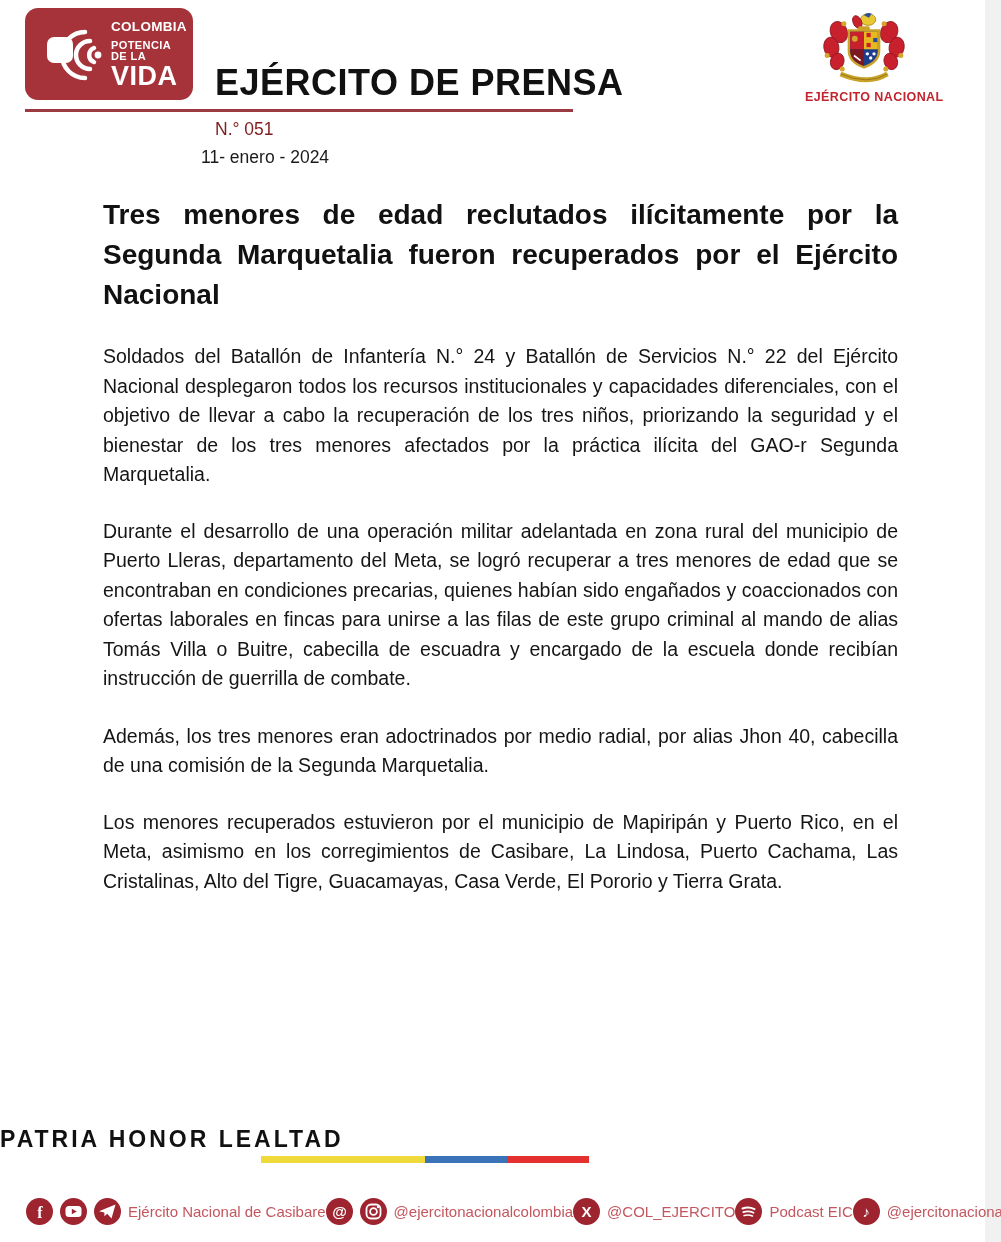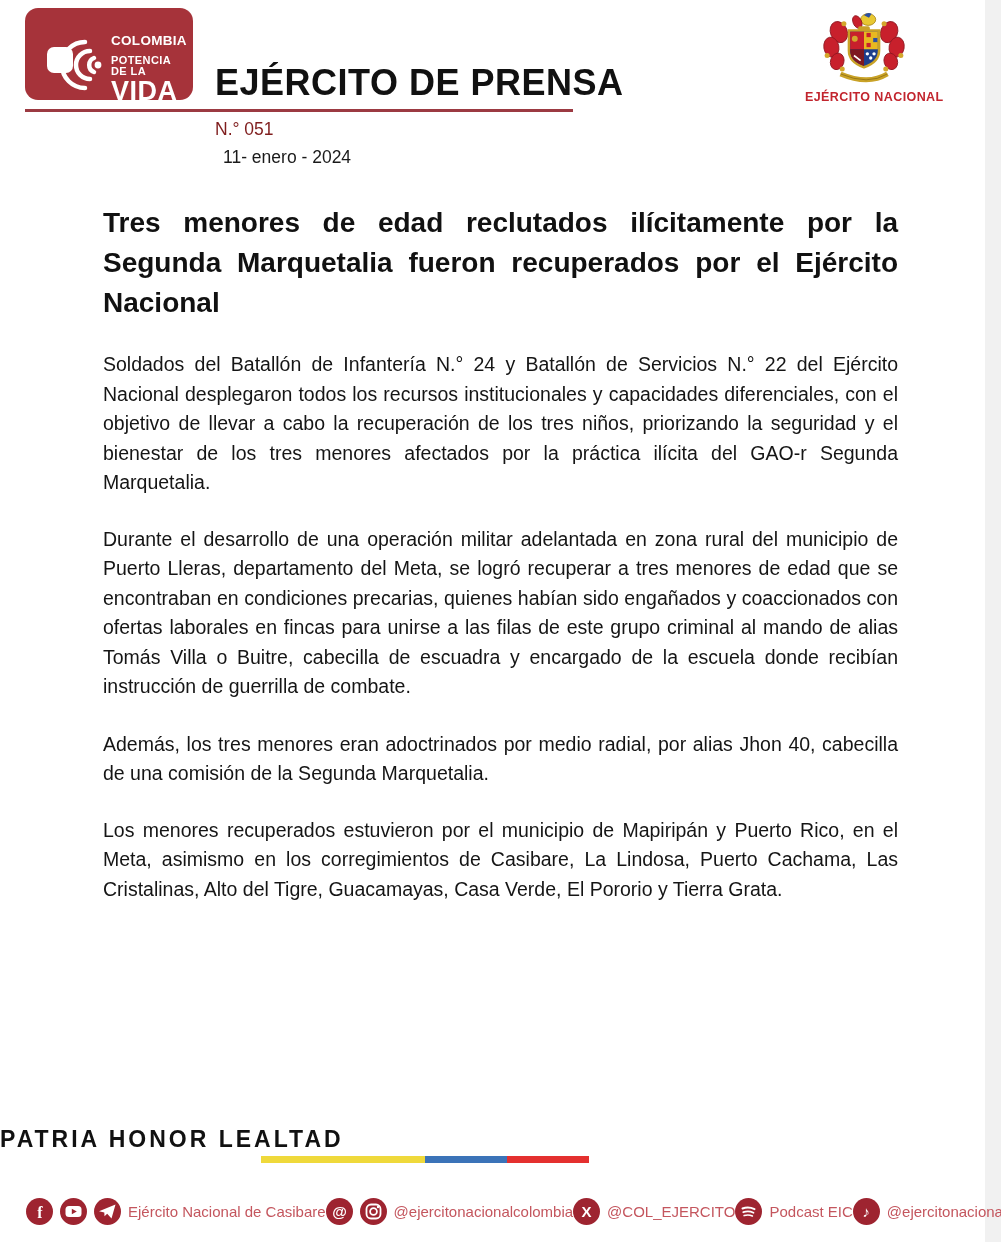--- a/index.html
+++ b/index.html
@@ -17,21 +17,21 @@
     width: 16px; height: 100%;
     background: #f1f1f1;
   }
 
   
   .brand-logo {
     position: absolute; left: 25px; top: 8px;
     width: 168px; height: 92px;
     background: #a6333a;
     border-radius: 13px;
-    display: flex; align-items: flex-start;
+    display: flex; align-items: flex-end;
     padding: 26px 12px 10px 22px;
   }
   .brand-mark { width: 62px; height: 62px; flex: 0 0 auto; }
   .brand-text { color: #ffffff; line-height: 1; margin-left: 2px; }
   .brand-line1 { font-size: 13.5px; font-weight: bold; letter-spacing: .3px; }
   .brand-line2 { font-size: 11px; font-weight: bold; letter-spacing: .4px; margin-top: 7px; }
   .brand-line3 { font-size: 27px; font-weight: bold; letter-spacing: .5px; margin-top: 1px; }
 
   .bulletin-title {
     position: absolute; left: 215px; top: 62px;
@@ -40,37 +40,37 @@
   }
   .header-rule {
     position: absolute; left: 25px; top: 109px;
     width: 548px; height: 3px; background: #9c3a42;
   }
   .bulletin-number {
     position: absolute; left: 215px; top: 119px;
     font-size: 17.5px; color: #7f1d1d;
   }
   .bulletin-date {
-    position: absolute; left: 223px; top: 147px;
+    position: absolute; left: 201px; top: 147px;
     font-size: 17.5px; color: #1a1a1a;
   }
 
   .crest-wrap {
     position: absolute; left: 805px; top: 12px;
     width: 130px; text-align: left;
   }
   .crest-caption {
     margin-top: 2px;
     font-size: 12.5px; font-weight: bold; color: #c2252e;
     letter-spacing: .4px; white-space: nowrap;
   }
 
   
   .article {
-    position: absolute; left: 103px; top: 203px;
+    position: absolute; left: 103px; top: 195px;
     width: 795px;
   }
   .article-title {
     font-size: 28px; font-weight: bold; color: #111;
     line-height: 40px; text-align: justify;
   }
   .article p {
     font-size: 19.5px; line-height: 29.5px;
     text-align: justify; color: #151515;
   }

